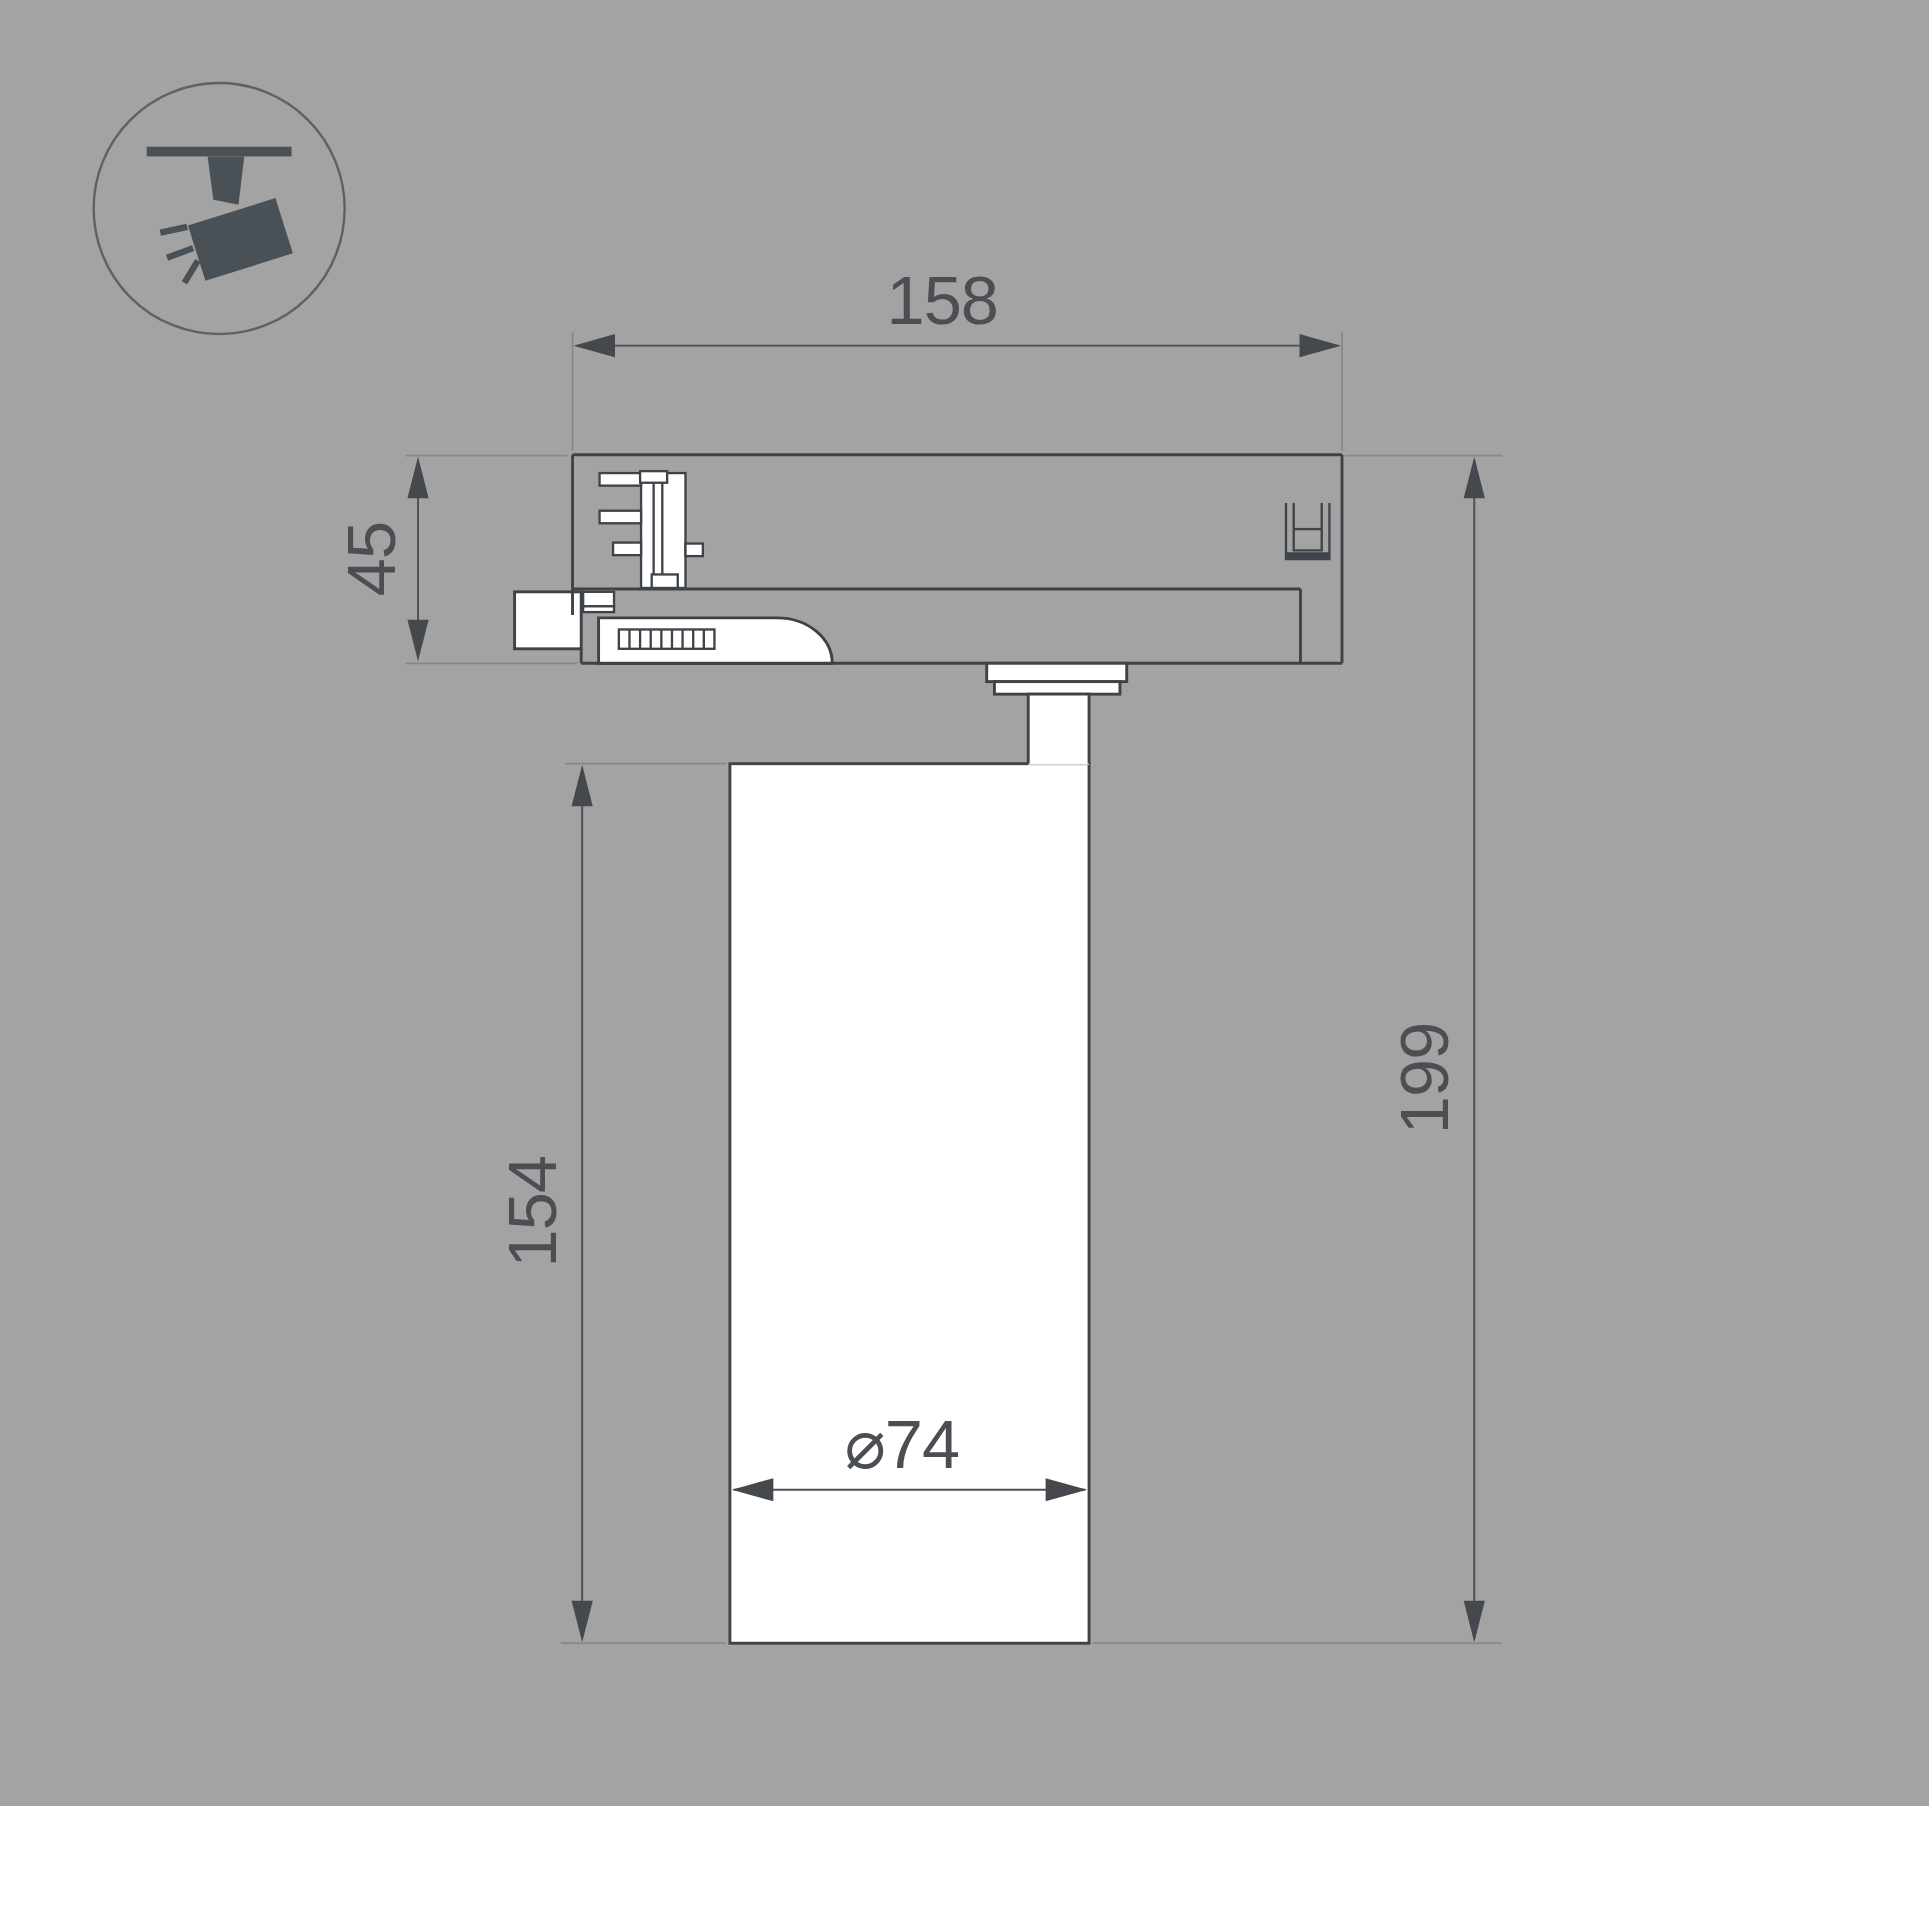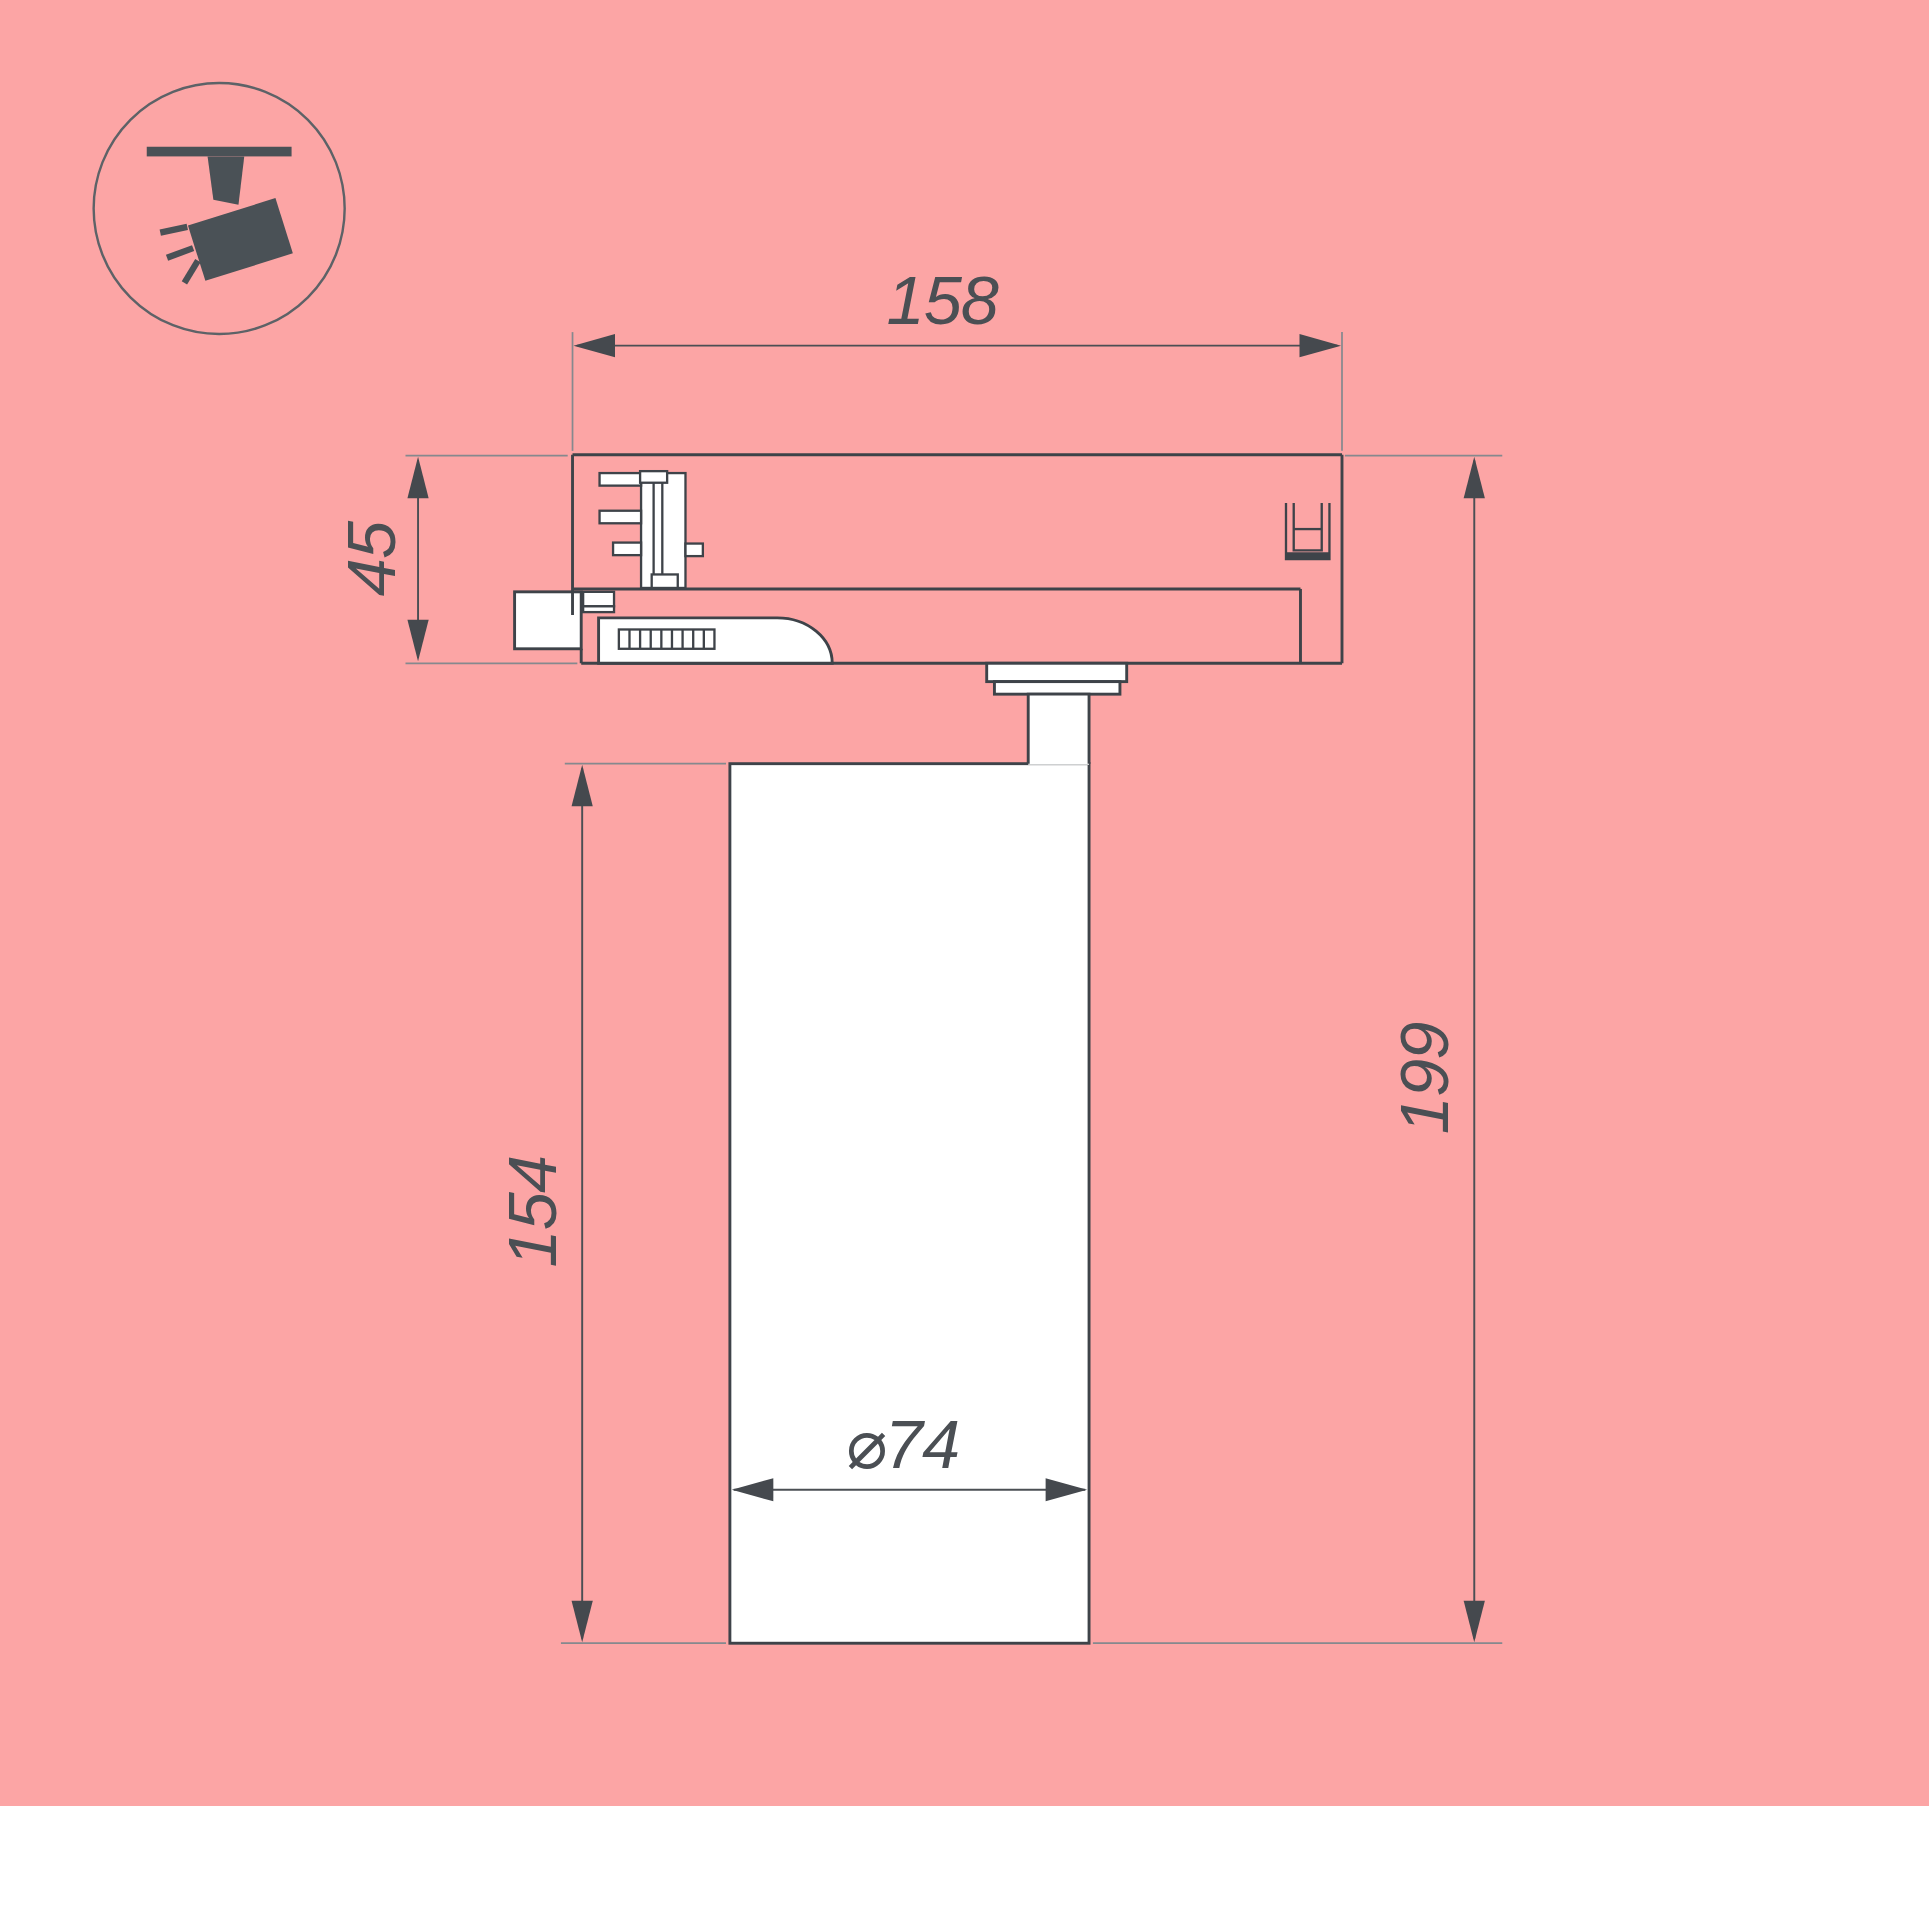--- a/index.html
+++ b/index.html
@@ -1,22 +1,21 @@
 <!DOCTYPE html>
 <html><head>
 <meta charset="utf-8">
 <style>
   html,body { margin:0; padding:0; background:#ffffff; }
   .canvas {
     position:relative;
     width:1929px; height:1806px;
-    background:#fca5a5;
+    background:#a3a3a3;
     font-family:"Liberation Sans","DejaVu Sans",sans-serif;
     overflow:hidden;
-    font-style:italic;
   }
   svg { position:absolute; left:0; top:0; }
   .outline  { stroke:#3e4349; stroke-width:3;   fill:none; }
   .outlinef { stroke:#3e4349; stroke-width:3;   fill:#ffffff; }
   .thin     { stroke:#3e4349; stroke-width:2.4; fill:none; }
   .thinf    { stroke:#3e4349; stroke-width:2.4; fill:#ffffff; }
   .dimline  { stroke:#4b4f54; stroke-width:2;   fill:none; }
   .extline  { stroke:#85898e; stroke-width:1.8; fill:none; }
   .arrow    { fill:#45494e; stroke:none; }
   .darkfill { fill:#3e4349; stroke:none; }

